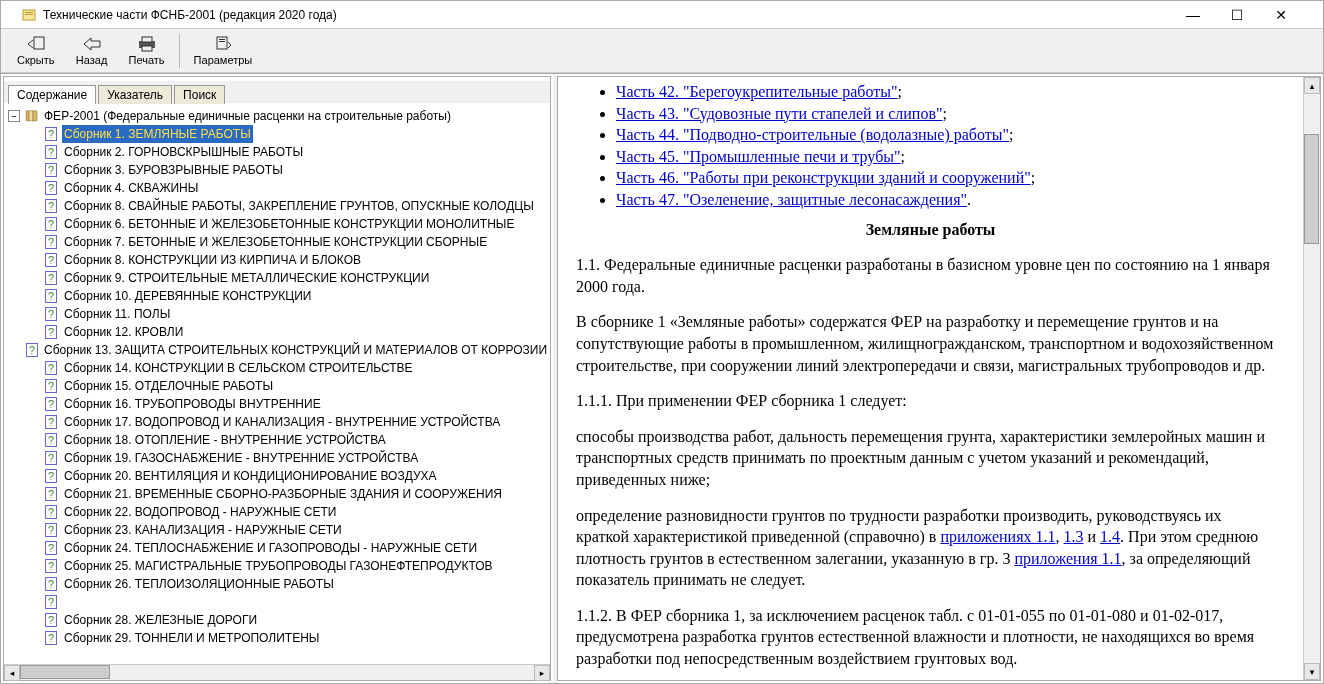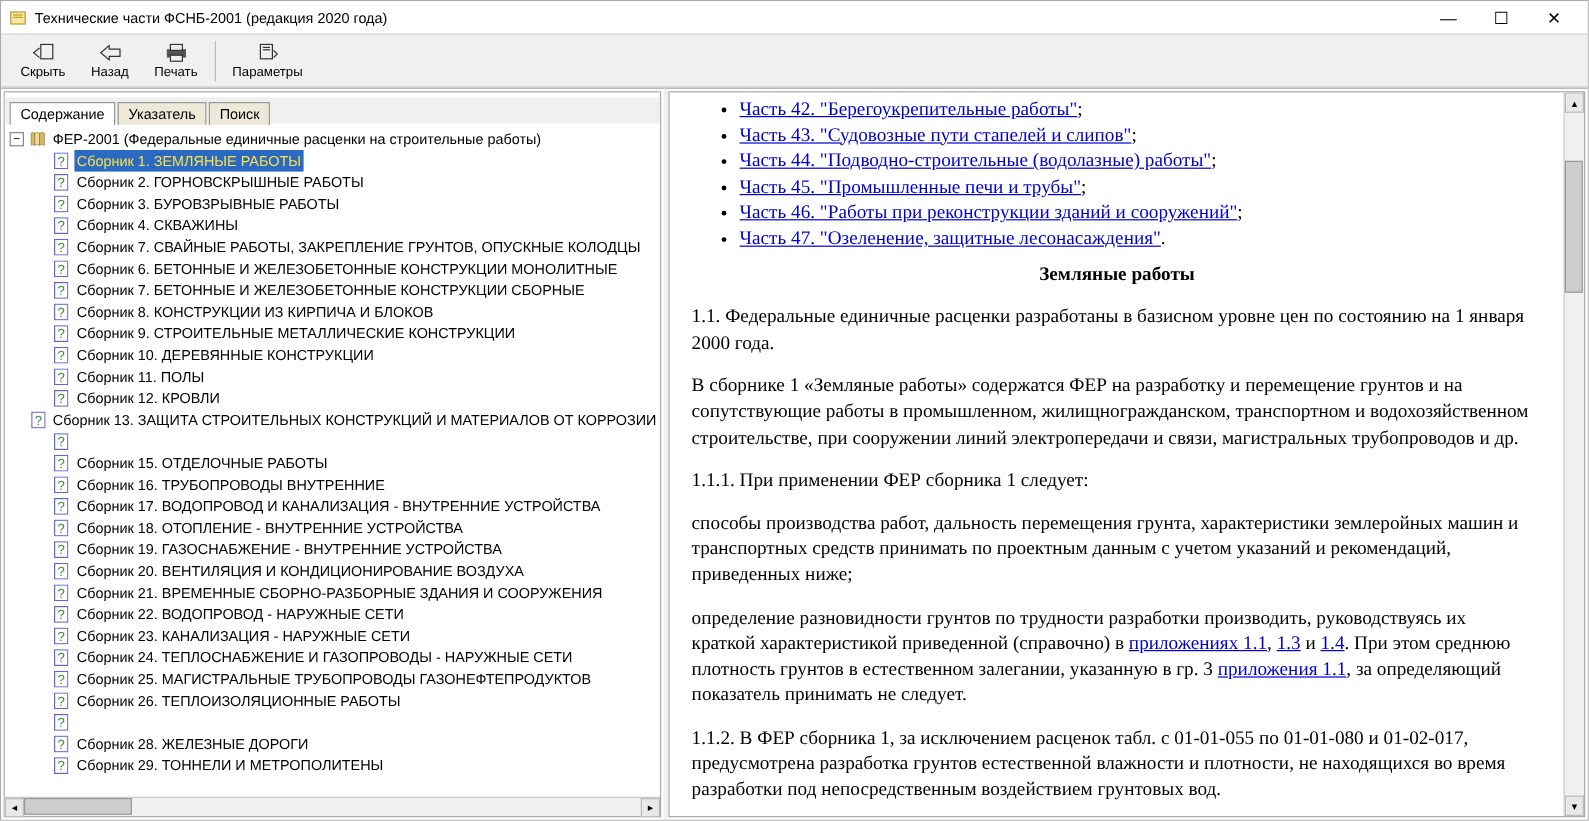--- a/index.html
+++ b/index.html
@@ -19,21 +19,21 @@
     position: relative;
     display: flex;
     flex-direction: column;
   }
   .titlebar {
     height: 28px;
     background: #fff;
     border-bottom: 1px solid #ccc;
     display: flex;
     align-items: center;
-    padding: 0 6px;
+    padding: 0 20px;
     font-size: 12px;
   }
   .titlebar .app-icon {
     width: 16px; height: 16px;
     margin-right: 6px;
     display: inline-flex;
     align-items: center; justify-content: center;
   }
   .titlebar .title { flex: 1; }
   .titlebar .win-controls { display: flex; }
@@ -326,21 +326,21 @@
               <span class="label">Сборник 4. СКВАЖИНЫ</span>
             </div>
             <div class="tree-row" style="padding-left: 20px;">
               <span class="spacer"></span>
               <span class="q-icon">
                 <svg width="12" height="14" viewBox="0 0 12 14">
                   <rect x="0.5" y="0.5" width="11" height="13" fill="#fff" stroke="#66c"></rect>
                   <text x="6" y="11" text-anchor="middle" font-size="11" fill="#3a8a3a" font-family="Arial">?</text>
                 </svg>
               </span>
-              <span class="label">Сборник 7. СВАЙНЫЕ РАБОТЫ, ЗАКРЕПЛЕНИЕ ГРУНТОВ, ОПУСКНЫЕ КОЛОДЦЫ</span>
+              <span class="label">Сборник 8. СВАЙНЫЕ РАБОТЫ, ЗАКРЕПЛЕНИЕ ГРУНТОВ, ОПУСКНЫЕ КОЛОДЦЫ</span>
             </div>
             <div class="tree-row" style="padding-left: 20px;">
               <span class="spacer"></span>
               <span class="q-icon">
                 <svg width="12" height="14" viewBox="0 0 12 14">
                   <rect x="0.5" y="0.5" width="11" height="13" fill="#fff" stroke="#66c"></rect>
                   <text x="6" y="11" text-anchor="middle" font-size="11" fill="#3a8a3a" font-family="Arial">?</text>
                 </svg>
               </span>
               <span class="label">Сборник 6. БЕТОННЫЕ И ЖЕЛЕЗОБЕТОННЫЕ КОНСТРУКЦИИ МОНОЛИТНЫЕ</span>
@@ -416,20 +416,21 @@
               <span class="label">Сборник 13. ЗАЩИТА СТРОИТЕЛЬНЫХ КОНСТРУКЦИЙ И МАТЕРИАЛОВ ОТ КОРРОЗИИ</span>
             </div>
             <div class="tree-row" style="padding-left: 20px;">
               <span class="spacer"></span>
               <span class="q-icon">
                 <svg width="12" height="14" viewBox="0 0 12 14">
                   <rect x="0.5" y="0.5" width="11" height="13" fill="#fff" stroke="#66c"></rect>
                   <text x="6" y="11" text-anchor="middle" font-size="11" fill="#3a8a3a" font-family="Arial">?</text>
                 </svg>
               </span>
+              <span class="label">Сборник 14. КОНСТРУКЦИИ В СЕЛЬСКОМ СТРОИТЕЛЬСТВЕ</span>
             </div>
             <div class="tree-row" style="padding-left: 20px;">
               <span class="spacer"></span>
               <span class="q-icon">
                 <svg width="12" height="14" viewBox="0 0 12 14">
                   <rect x="0.5" y="0.5" width="11" height="13" fill="#fff" stroke="#66c"></rect>
                   <text x="6" y="11" text-anchor="middle" font-size="11" fill="#3a8a3a" font-family="Arial">?</text>
                 </svg>
               </span>
               <span class="label">Сборник 15. ОТДЕЛОЧНЫЕ РАБОТЫ</span>

